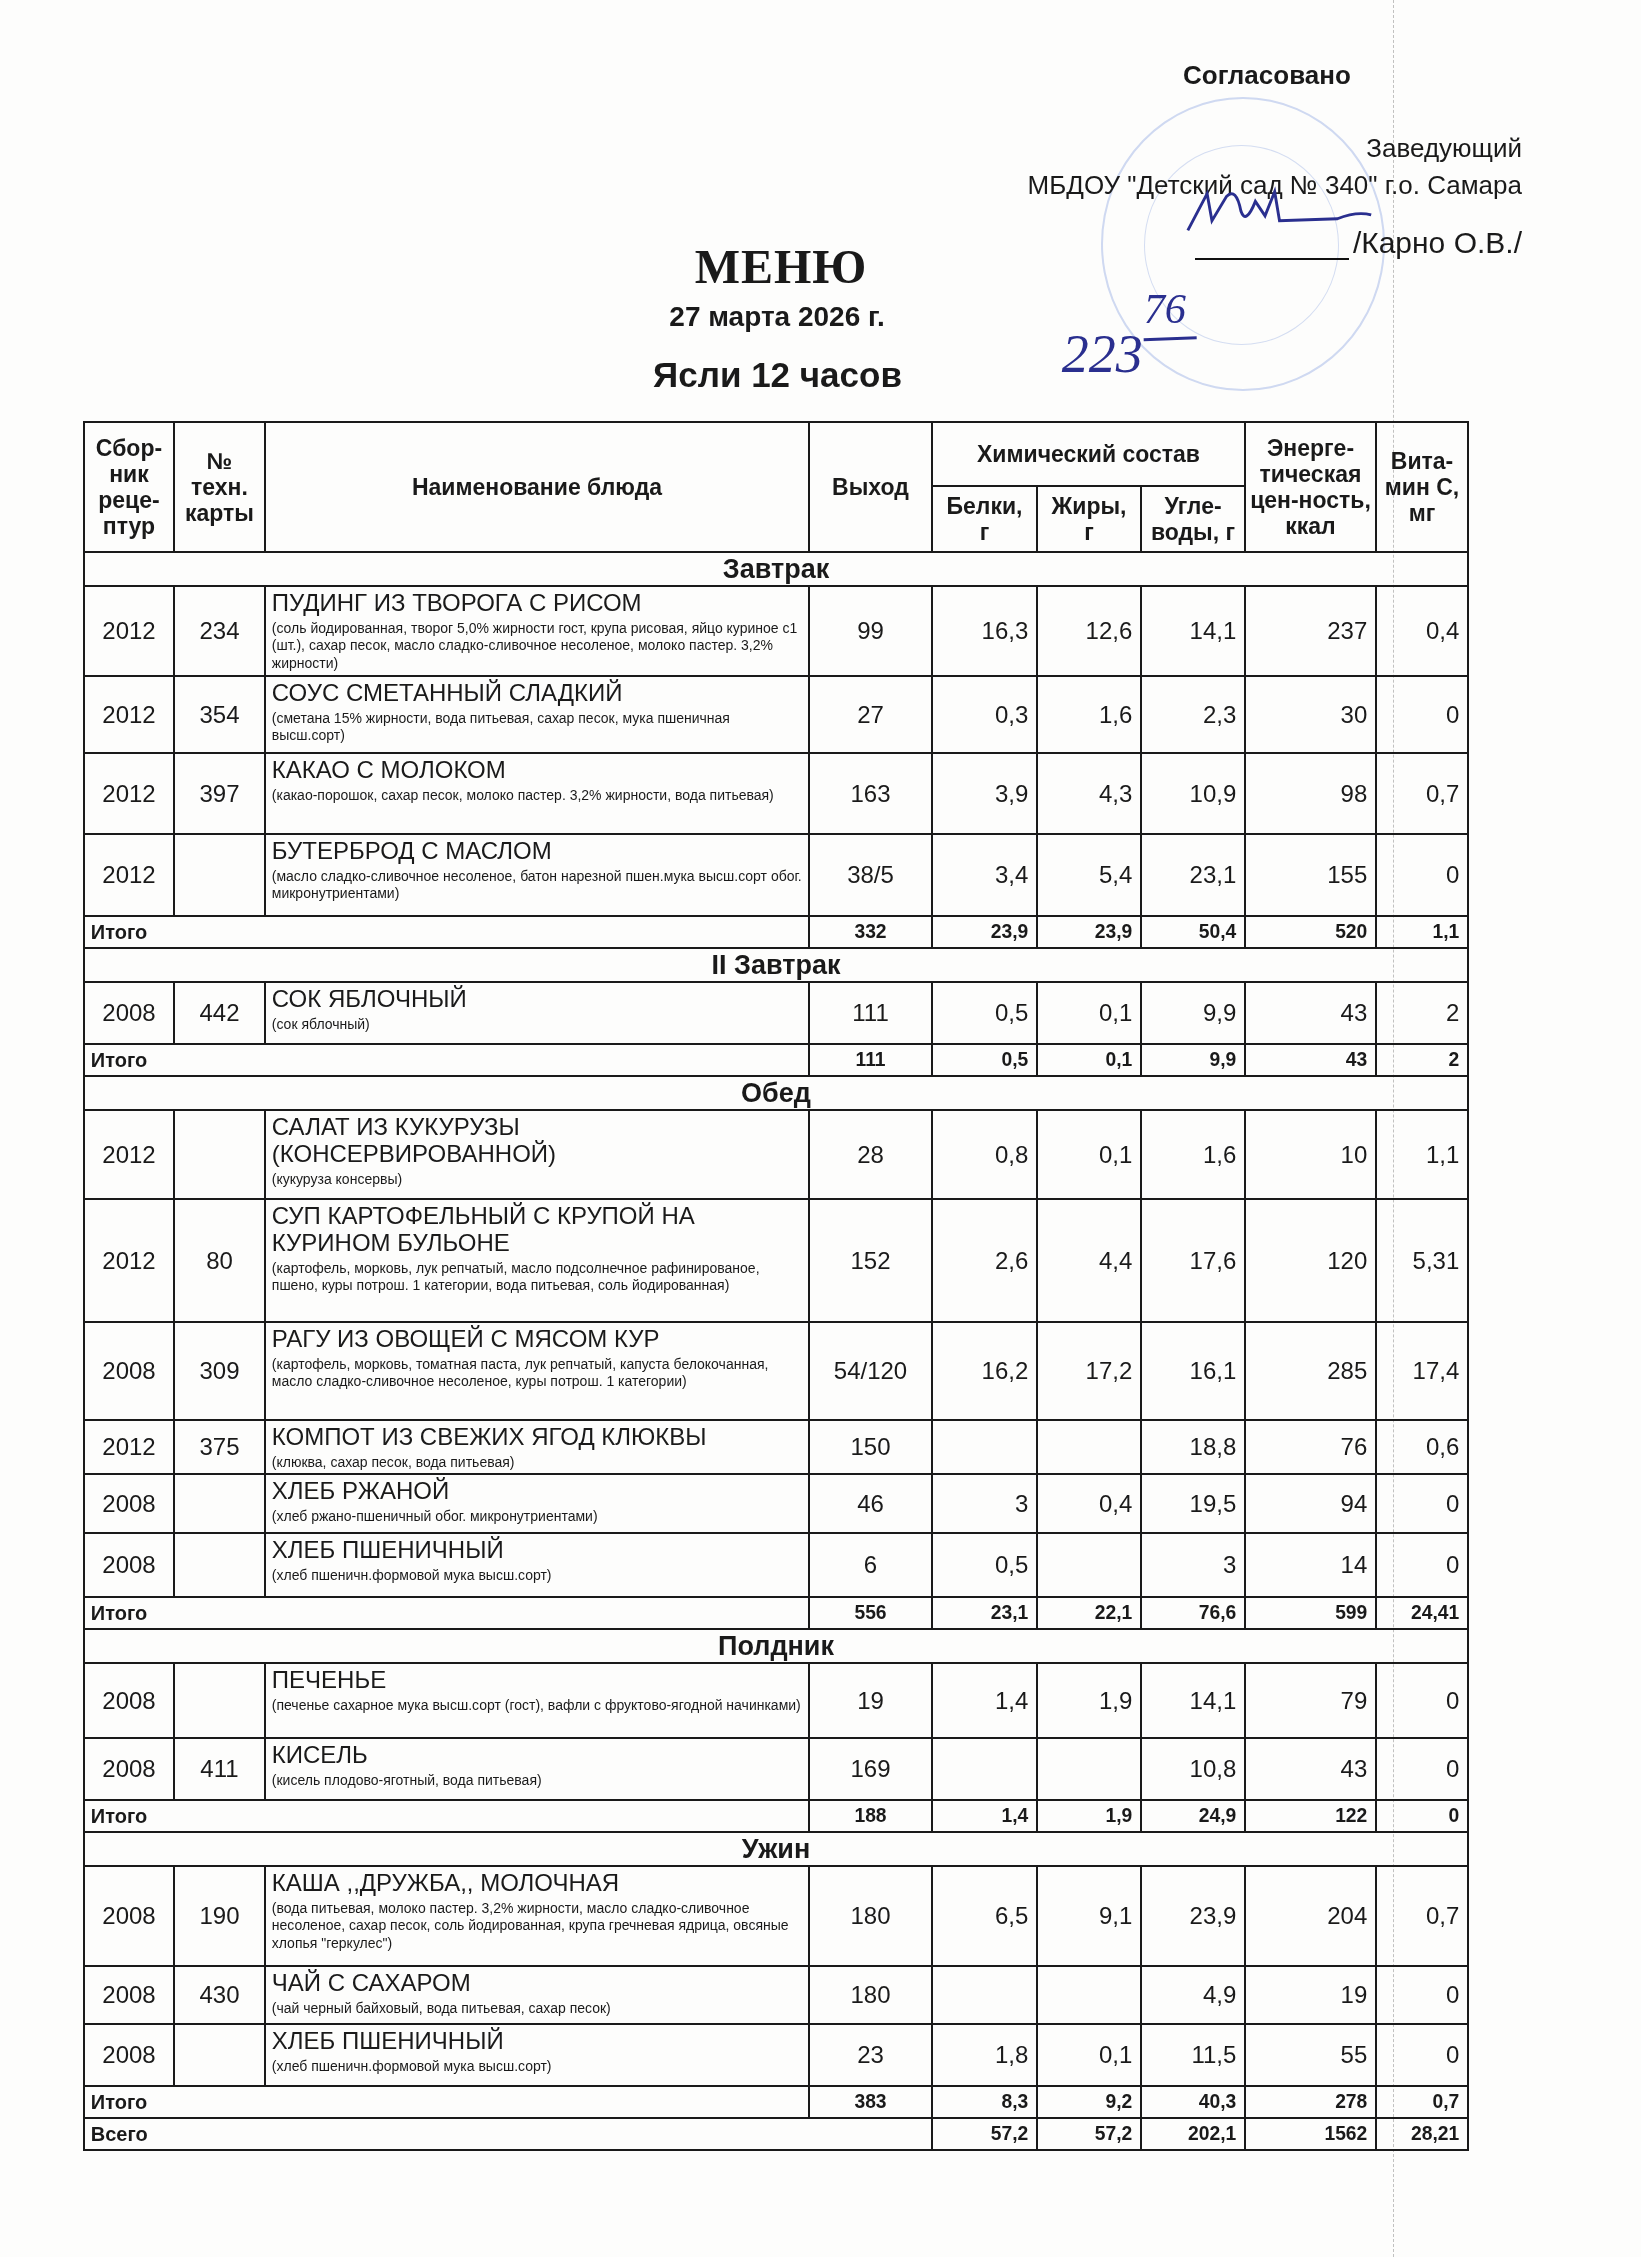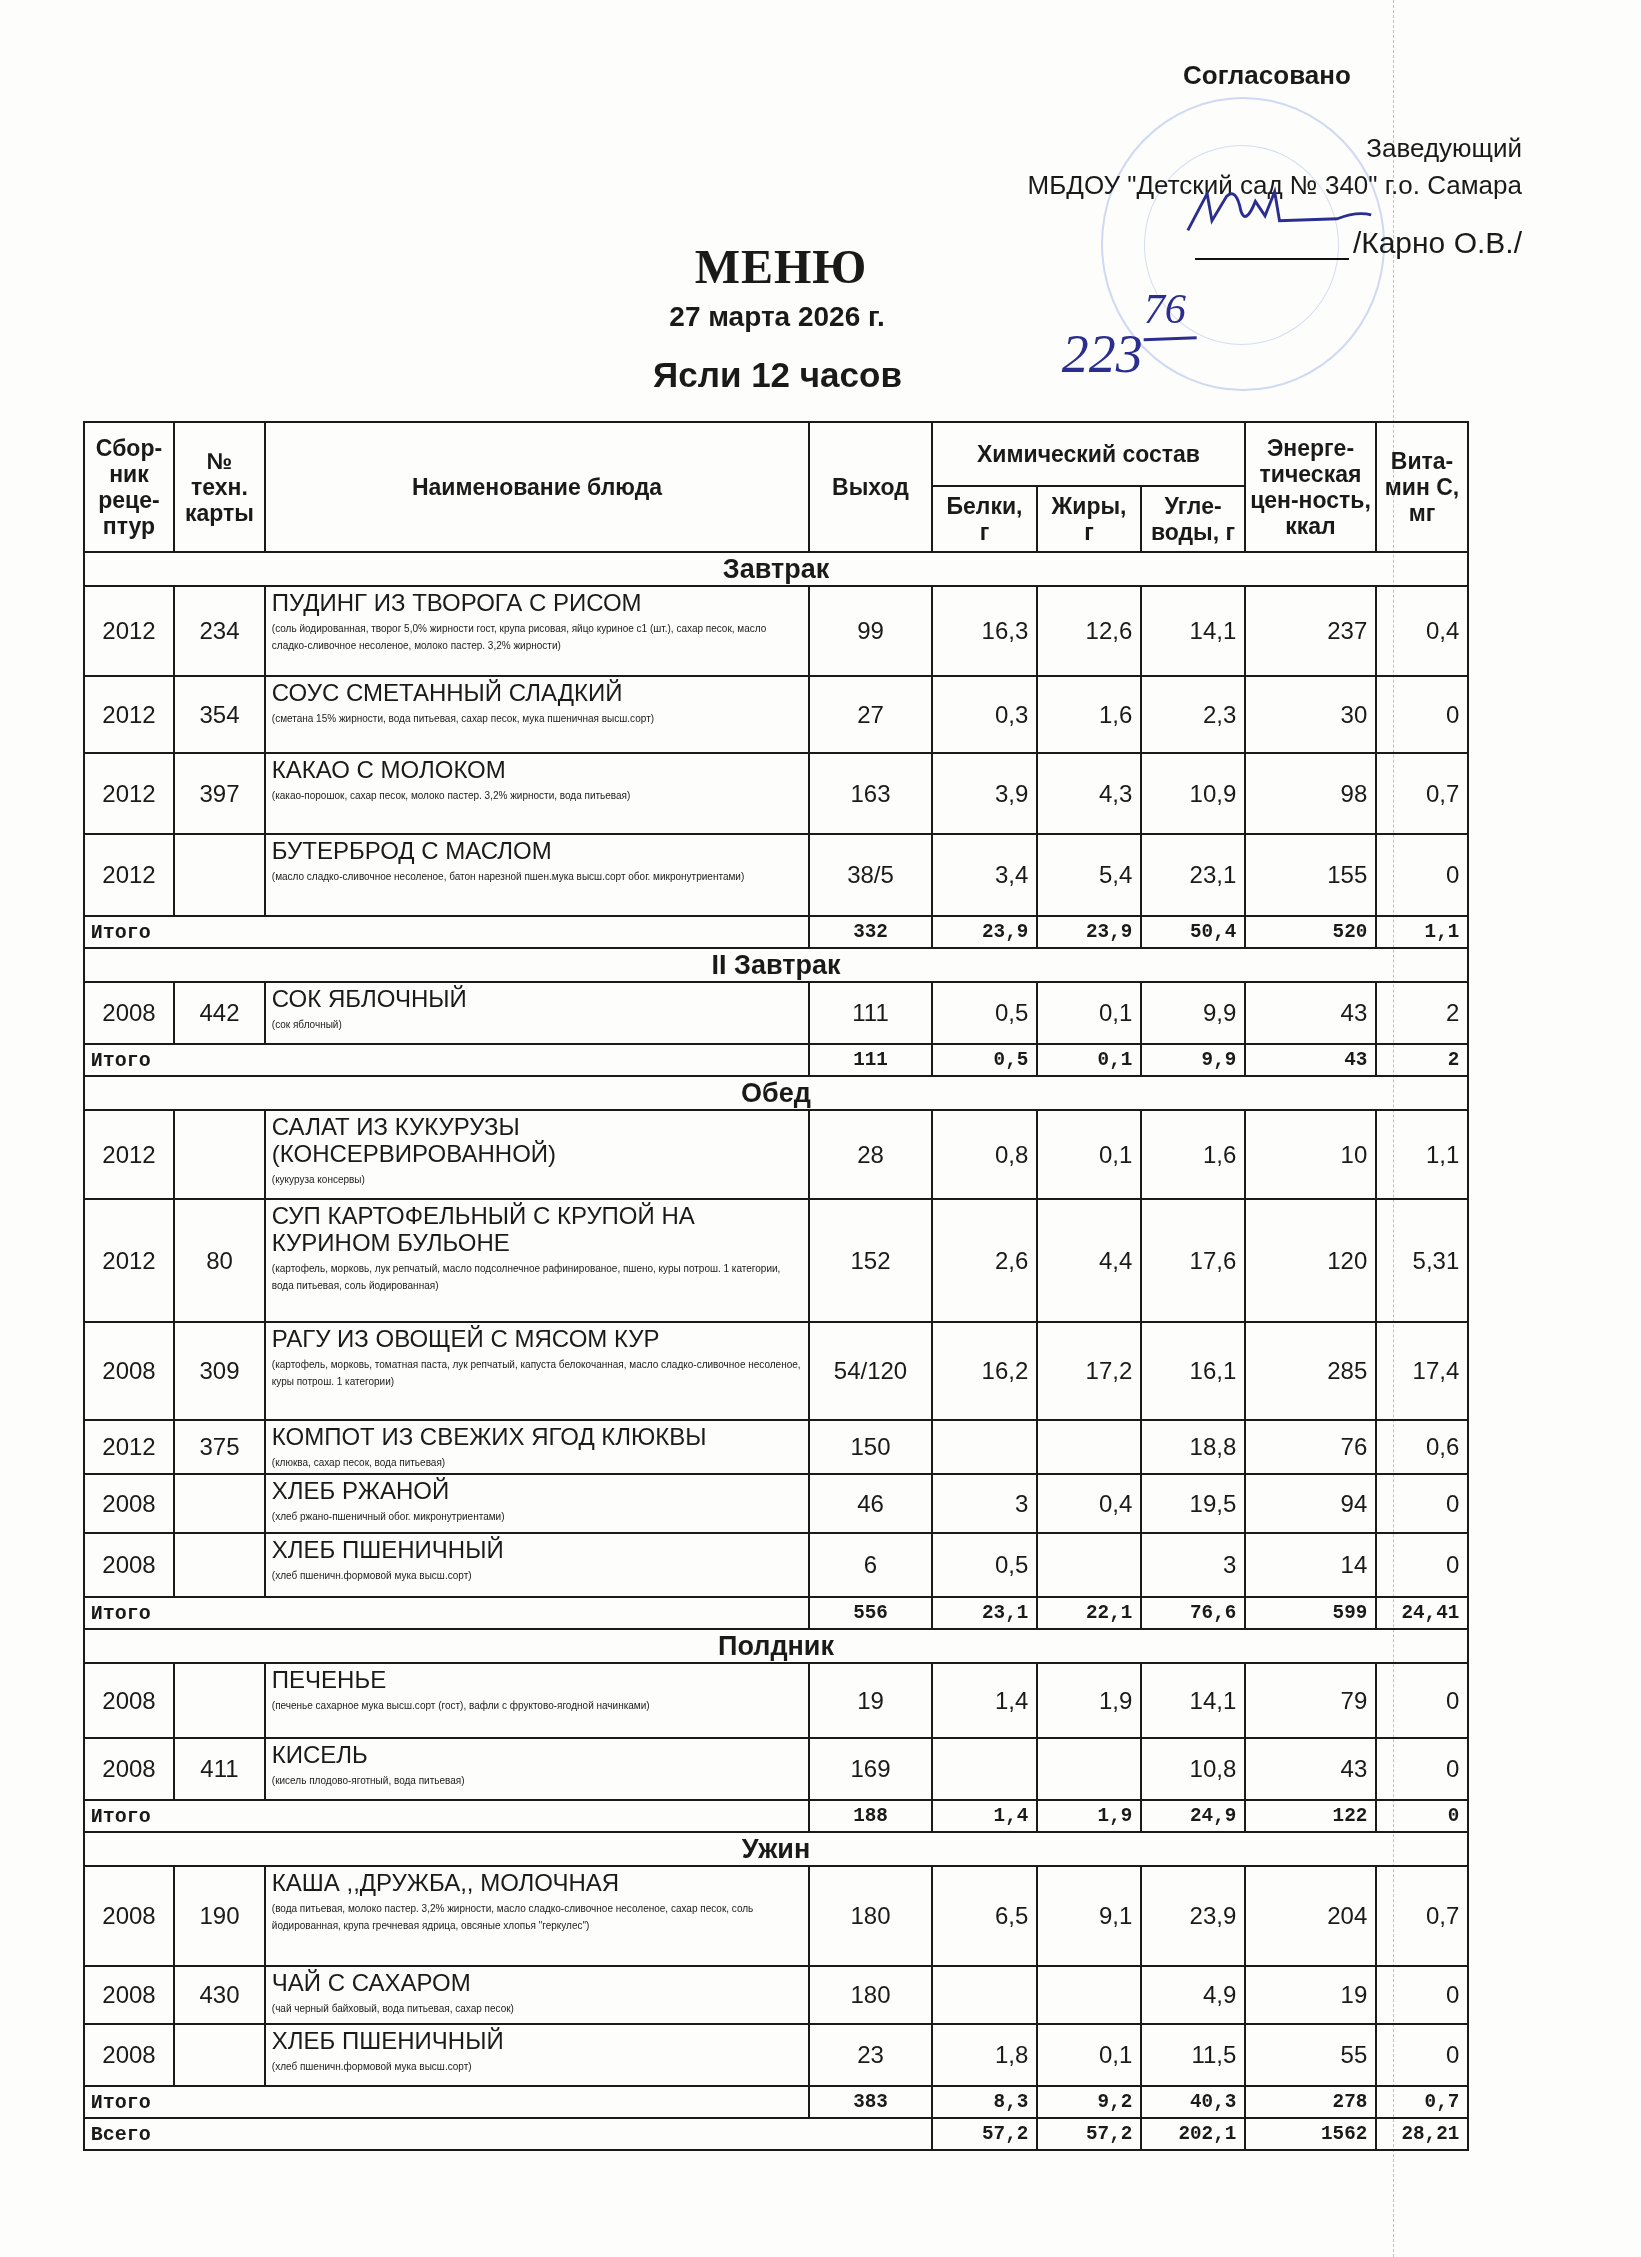--- a/index.html
+++ b/index.html
@@ -32,23 +32,23 @@
   table.menu {
     position: absolute; left: 83px; top: 421px; width: 1384px;
     border-collapse: collapse; table-layout: fixed;
     font-size: 24px;
   }
   table.menu td, table.menu th { border: 2.9px solid #1a1a1a; padding: 0 5.8px; }
   th { font-weight: bold; font-size: 23px; line-height: 26px; text-align: center; }
   .c-num { text-align: right; padding-right: 7.7px !important; }
   .c-center { text-align: center; margin-left: 48px; }
   .dish-name { font-size: 24px; line-height: 27px; display: block; }
-  .dish-comp { font-size: 10px; line-height: 17.4px; display: block; margin-top: 3.9px; }
+  .dish-comp { font-size: 14px; line-height: 17.4px; display: block; margin-top: 3.9px; }
   .section td { font-weight: bold; font-size: 27px; text-align: center; height: 32px; }
-  .total td { font-weight: bold; font-size: 19.3px; height: 30px; font-family: Liberation Mono, monospace; }
+  .total td { font-weight: bold; font-size: 19.3px; height: 30px; }
   .total .lbl { text-align: left; font-size: 20px; }
   .name-cell { padding-top: 1.9px !important; padding-bottom: 1.9px !important; vertical-align: top; border-radius: 8px; }
 </style>
 </head>
 <body>
 
 <div class="abs dotted-v"></div>
 <div class="abs stamp"></div>
 <div class="abs stamp-inner"></div>
 

